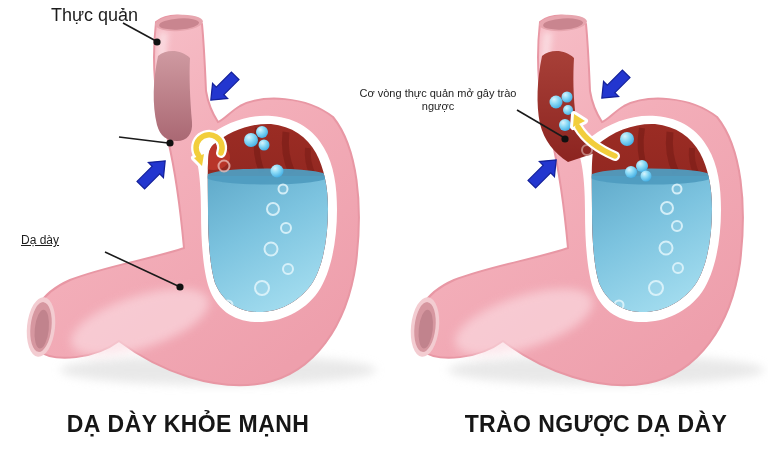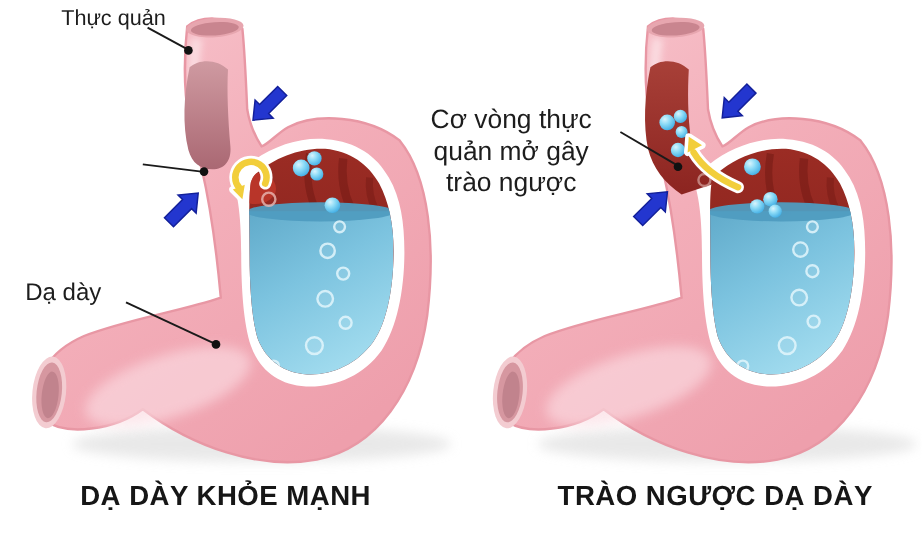--- a/index.html
+++ b/index.html
@@ -14,21 +14,21 @@
   .label{
     position:absolute;
     color:#1d1d1d;
     font-size:17px;
     line-height:1.18;
     text-align:center;
   }
   .label.left-align{text-align:left;}
   .caption{
     position:absolute;
-    top:400px;
+    top:411px;
     height:34px;
     color:#161616;
     font-size:23px;
     font-weight:700;
     letter-spacing:.4px;
     text-align:center;
     white-space:nowrap;
   }
 </style>
 </head>
@@ -217,21 +217,21 @@
       <circle cx="157" cy="42" r="3.6"></circle>
       <circle cx="170" cy="143" r="3.6"></circle>
       <circle cx="180" cy="287" r="3.6"></circle>
       <circle cx="565" cy="139" r="3.6"></circle>
     </g>
   </svg>
 
   <div class="label left-align" style="left:8px;top:5px;width:110px;font-size:18px;margin-left:43px;">Thực quản</div>
 
 
-  <div class="label left-align" style="left:21px;top:233px;width:80px;font-size:20px;">Dạ dày</div>
-
-  <div class="label" style="left:343px;top:87px;width:166px;font-size:22px;text-align:center;">Cơ vòng thực quản mở gây trào ngược</div>
+  <div class="label left-align" style="left:21px;top:233px;width:80px;font-size:12px;text-decoration:underline;">Dạ dày</div>
+
+  <div class="label" style="left:355px;top:87px;width:166px;font-size:11px;text-align:center;">Cơ vòng thực quản mở gây trào ngược</div>
 
   <div class="caption" style="left:8px;width:360px;">DẠ DÀY KHỎE MẠNH</div>
 
   <div class="caption" style="left:416px;width:360px;">TRÀO NGƯỢC DẠ DÀY</div>
 
 </div>
 
 </body></html>

